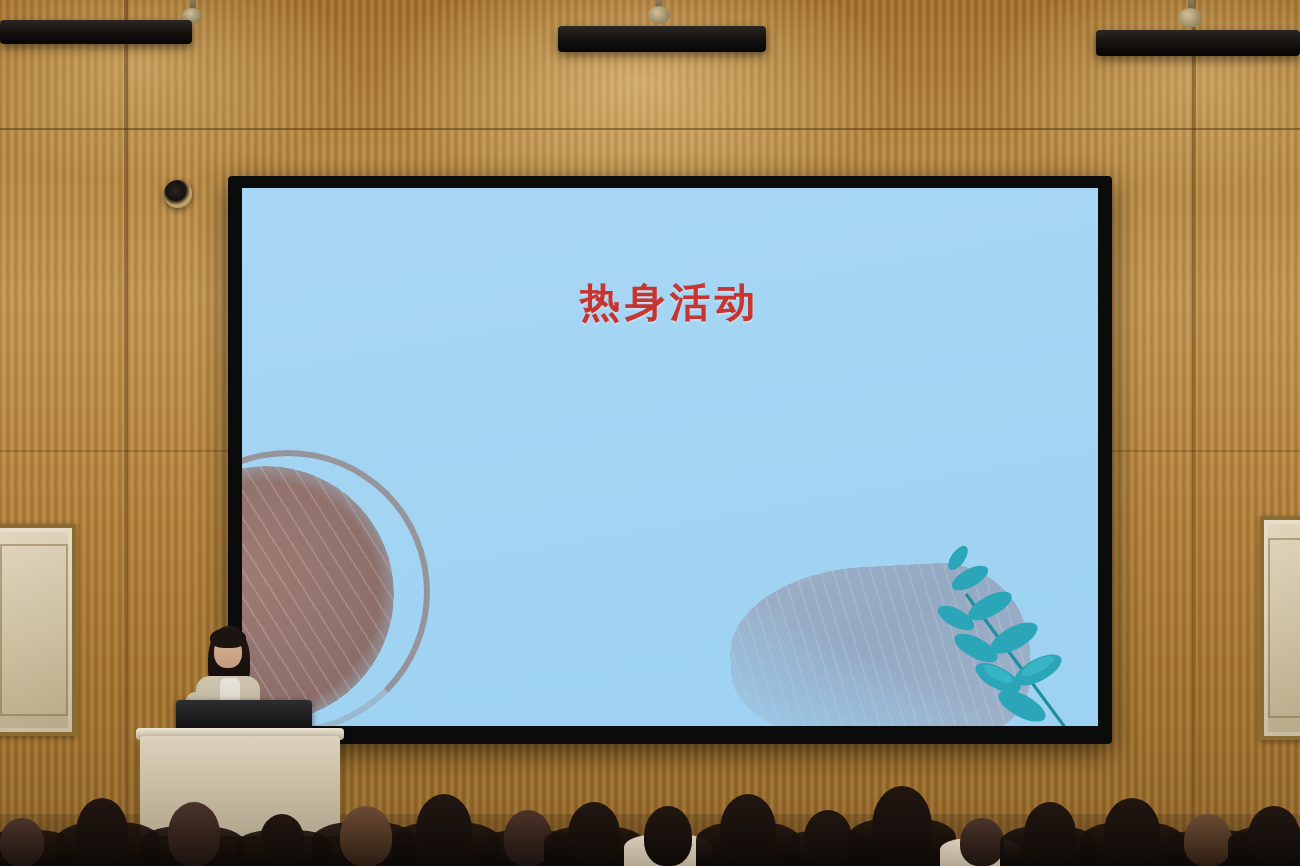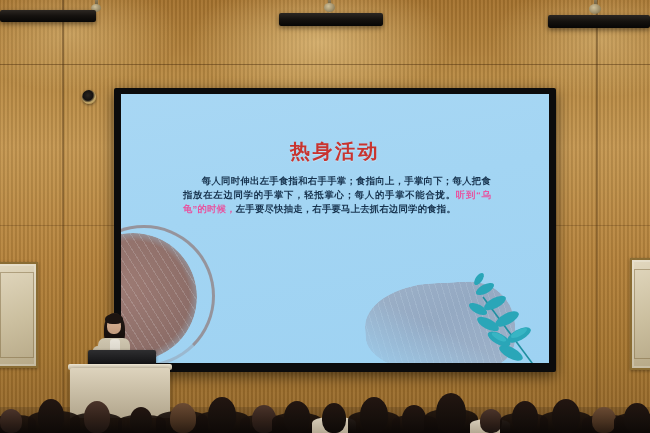--- a/index.html
+++ b/index.html
@@ -360,23 +360,20 @@
           <ellipse cx="30" cy="8" rx="7" ry="3.4" transform="rotate(-55 30 8)"></ellipse>
         </g>
         <g fill="#45c3cf" opacity="0.55">
           <ellipse cx="70" cy="62" rx="9" ry="3" transform="rotate(-28 70 62)"></ellipse>
           <ellipse cx="50" cy="66" rx="8" ry="2.8" transform="rotate(28 50 66)"></ellipse>
         </g>
       </svg>
 
       <div class="slide-title">热身活动</div>
 
-      <div class="slide-body">
-        <span>每人同时伸出左手食指和右手手掌；食指向上，手掌向下；每人把食指放在左边同学的手掌下，轻抵掌心；每人的手掌不能合拢。</span><span class="hl-pink">听到“乌龟”的时候，</span><span>左手要尽快抽走，右手要马上去抓右边同学的食指。</span>
-      </div>
 
     </div>
   </div>
 
   <div class="dais"></div>
 
   <div class="presenter-hair"></div>
   <div class="presenter-head"></div>
   <div class="presenter-hair-front"></div>
   <div class="presenter-body"></div>

